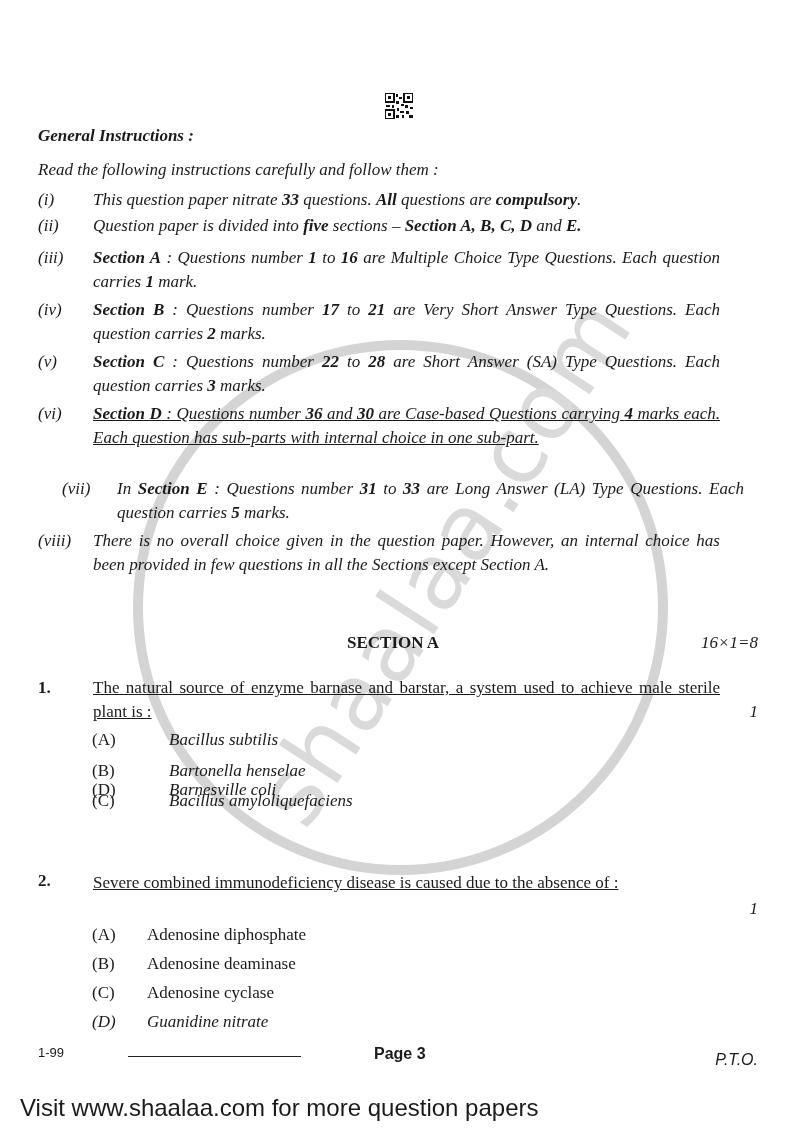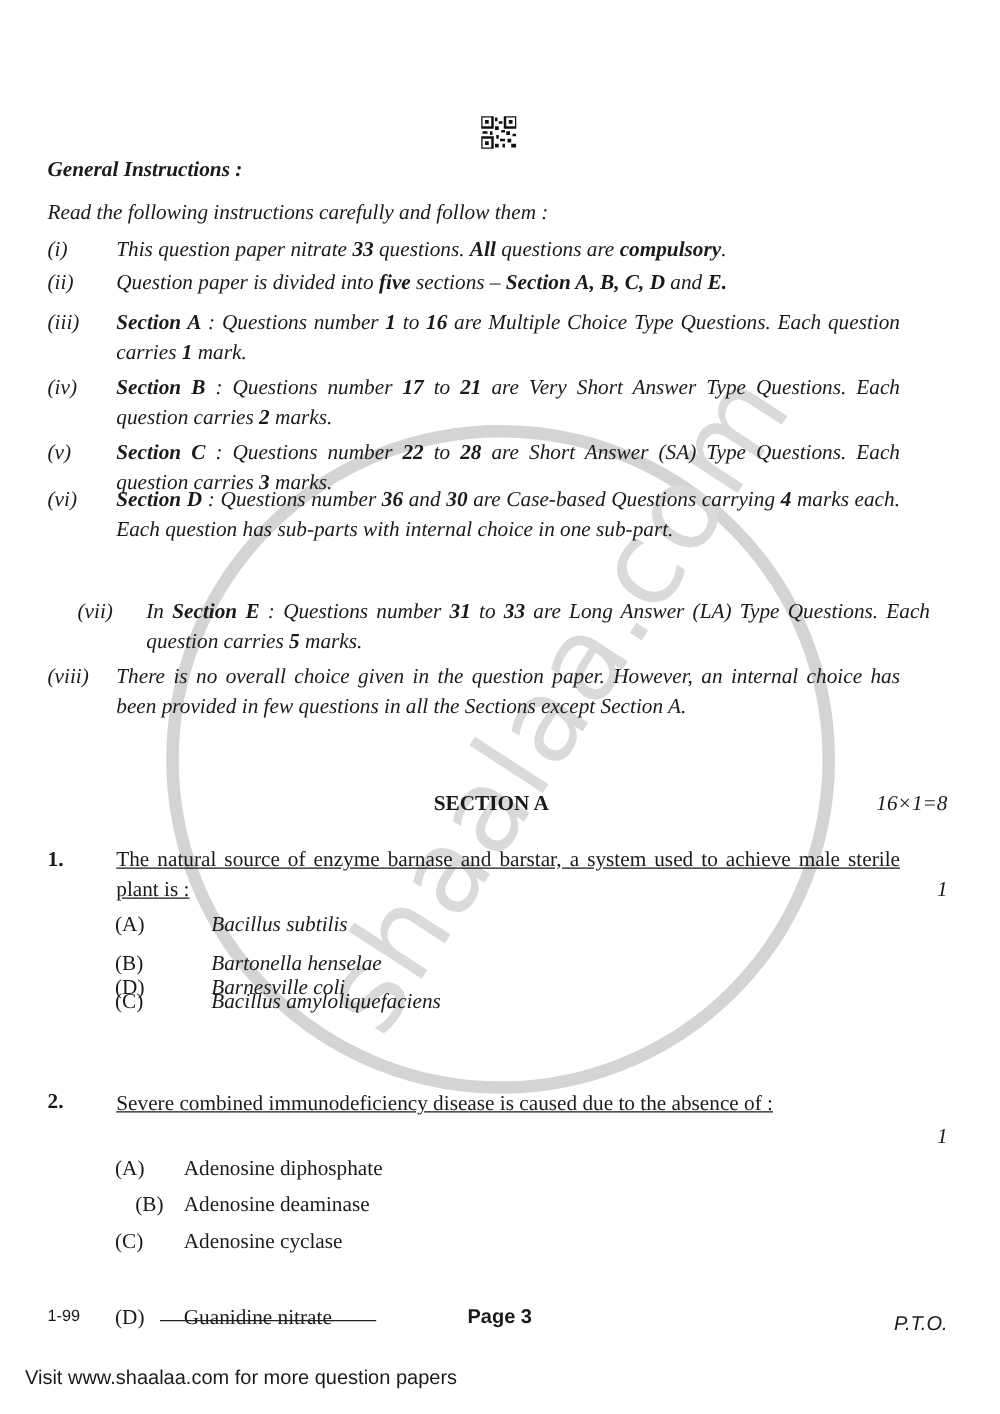--- a/index.html
+++ b/index.html
@@ -65,21 +65,21 @@
     position: absolute; left: 128px; top: 1056px; width: 173px; height: 0;
     border-top: 1.5px solid #222;
   }
   .footer-center {
     left: 374px; top: 1045px; font-family: "Liberation Sans", sans-serif; font-size: 16px; font-weight: bold;
   }
   .footer-right {
     right: 42px; top: 1051px; font-family: "Liberation Sans", sans-serif; font-size: 16px; font-style: italic;
   }
   .visit {
-    left: 20px; top: 1094px; font-family: "Liberation Sans", sans-serif; font-size: 16px;
+    left: 20px; top: 1094px; font-family: "Liberation Sans", sans-serif; font-size: 24px;
   }
 </style>
 </head>
 <body>
 
 <div class="watermark"></div>
 <div class="watermark-text">shaalaa.com</div>
 
 <svg class="qr" viewBox="0 0 28 26">
   <rect x="0" y="0" width="9" height="9" fill="none" stroke="#111" stroke-width="2"></rect>
@@ -122,21 +122,21 @@
         <div class="txt"><b>Section A</b><span> : Questions number </span><b>1</b><span> to </span><b>16</b><span> are Multiple Choice Type Questions. Each question carries </span><b>1</b><span> mark.</span></div>
       </div>
       <div class="instr" style="top: 298px;">
         <span class="num">(iv)</span>
         <div class="txt"><b>Section B</b><span> : Questions number </span><b>17</b><span> to </span><b>21</b><span> are Very Short Answer Type Questions. Each question carries </span><b>2</b><span> marks.</span></div>
       </div>
       <div class="instr" style="top: 350px;">
         <span class="num">(v)</span>
         <div class="txt"><b>Section C</b><span> : Questions number </span><b>22</b><span> to </span><b>28</b><span> are Short Answer (SA) Type Questions.  Each question carries </span><b>3</b><span> marks.</span></div>
       </div>
-      <div class="instr" style="top: 388px;">
+      <div class="instr" style="top: 402px; text-decoration: underline;">
         <span class="num">(vi)</span>
         <div class="txt"><b>Section D</b><span> : Questions number </span><b>36</b><span> and </span><b>30</b><span> are Case-based Questions carrying </span><b>4</b><span> marks each. Each question has sub-parts with internal choice in one sub-part.</span></div>
       </div>
       <div class="instr" style="top: 477px; margin-left: 24px;">
         <span class="num">(vii)</span>
         <div class="txt"><span>In </span><b>Section E</b><span> : Questions number </span><b>31</b><span> to </span><b>33</b><span> are Long Answer (LA) Type Questions. Each question carries </span><b>5</b><span> marks.</span></div>
       </div>
       <div class="instr" style="top: 529px;">
         <span class="num">(viii)</span>
         <div class="txt"><span>There is no overall choice given in the question paper. However, an internal choice has been provided in few questions in all the Sections except Section A.</span></div>
@@ -165,27 +165,27 @@
   </div>
 
   <div class="q" style="top:869px;">
     <span class="qnum">2.</span>
     <div class="qtext" style="line-height:28px;">Severe combined immunodeficiency disease is caused due to the absence of :</div>
     <span class="qmark" style="top:28px;">1</span>
   </div>
   <div class="opt" style="top:925px;">
     <span class="olabel">(A)</span><span class="otext">Adenosine diphosphate</span>
   </div>
-  <div class="opt" style="top:954px;text-align:center;">
+  <div class="opt" style="top:954px;">
     <span class="olabel">(B)</span><span class="otext">Adenosine deaminase</span>
   </div>
   <div class="opt" style="top:983px;">
     <span class="olabel">(C)</span><span class="otext">Adenosine cyclase</span>
   </div>
-  <div class="opt" style="top:1044px;">
+  <div class="opt" style="top:1012px;font-style:italic;">
     <span class="olabel">(D)</span><span class="otext">Guanidine nitrate</span>
   </div>
 
   <div class="abs footer-left">1-99</div>
   <div class="footer-rule"></div>
   <div class="abs footer-center">Page 3</div>
   <div class="abs footer-right">P.T.O.</div>
   <div class="abs visit">Visit www.shaalaa.com for more question papers</div>
 </div>
 

